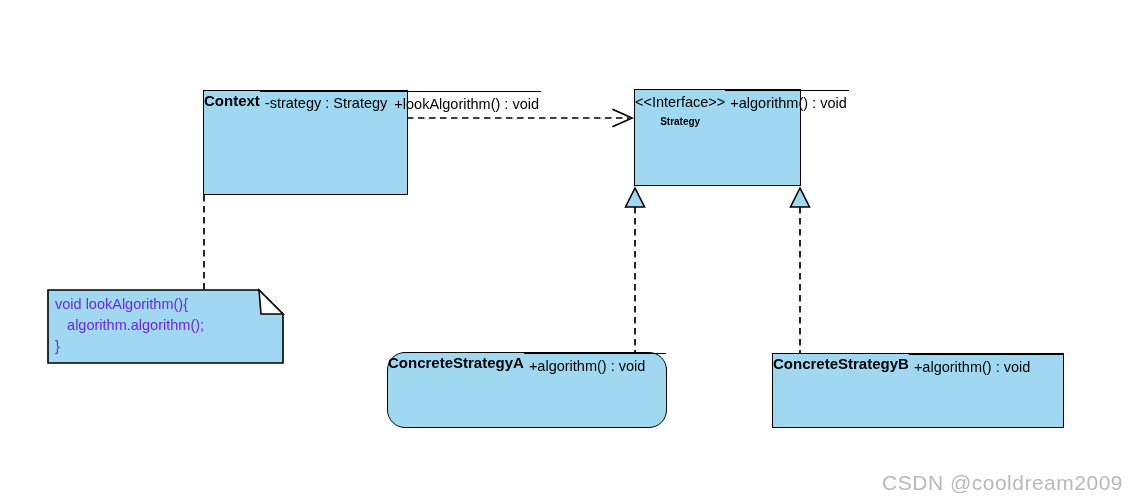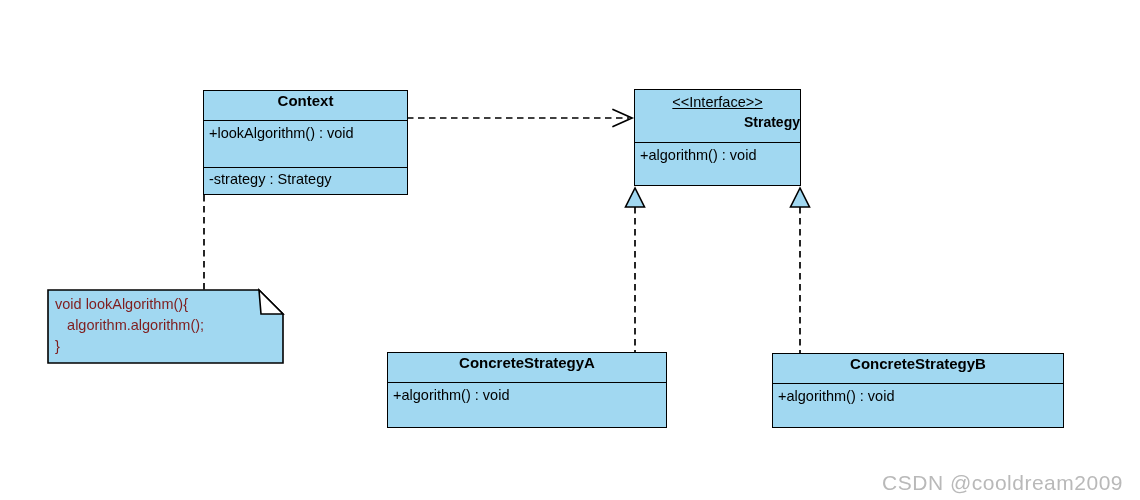--- a/index.html
+++ b/index.html
@@ -45,61 +45,59 @@
   .note-flap {
     fill: #ffffff;
     stroke: var(--line-color, #000);
     stroke-width: 1.6;
   }
   .uml-class {
     position: absolute;
     background: var(--box-fill, #A1D8F1);
     border: 1.6px solid var(--box-border, #000);
     display: flex;
-    flex-direction: column;
-    gap: 8px;
+    flex-direction: row;
   }
   .uml-title {
     font-weight: bold;
     font-size: 15px;
     line-height: 20px;
     text-align: center;
     flex: 0 0 auto;
   }
   .uml-stereotype {
     font-weight: normal;
     font-size: 14.5px;
     line-height: 20px;
     text-align: center;
     padding-top: 2px;
-    text-decoration: underline;
   }
   .uml-name-line {
     font-weight: bold;
-    font-size: 14px;
+    font-size: 10px;
     line-height: 20px;
-    text-align: right;
+    text-align: center;
   }
   .uml-compartment {
     border-top: 1.5px solid var(--box-border, #000);
   }
   .uml-compartment.grow { flex: 1 1 auto; }
   .uml-member {
     font-size: 14.5px;
     line-height: 19px;
     padding: 3px 2px 0 5px;
     white-space: pre;
   }
   #note-text {
     position: absolute;
     left: 55px; top: 294px;
     width: 222px;
     font-size: 14.5px;
     line-height: 21px;
-    color: #7f1d1d;
+    color: #6d28d9;
   }
   #note-text .code-line { white-space: pre; }
   #watermark {
     position: absolute;
     top: 471px; right: 17px;
     font-size: 21px;
     color: var(--watermark-color, #b9b9b9);
     letter-spacing: 0.5px;
   }
 </style>
@@ -120,39 +118,39 @@
 
     <path class="connector" d="M800,207 L800,353"></path>
     <polygon class="tri" points="800,188 790.5,207 809.5,207"></polygon>
 
     <polygon class="note-body" points="48,290 259,290 283,314 283,363 48,363"></polygon>
     <polygon class="note-flap" points="259,290 283,314 261,314"></polygon>
   </svg>
 
   <div class="uml-class" style="left:203px; top:90px; width:205px; height:105px;">
     <div class="uml-title" style="height:21px;">Context</div>
+    <div class="uml-compartment" style="height:27px;">
+      <div class="uml-member" style="padding-top:2px;">-strategy : Strategy</div>
+    </div>
     <div class="uml-compartment grow">
       <div class="uml-member">+lookAlgorithm() : void</div>
-    </div>
-    <div class="uml-compartment" style="height:27px;">
-      <div class="uml-member" style="padding-top:2px;">-strategy : Strategy</div>
     </div>
   </div>
 
   <div class="uml-class" style="left:634px; top:89px; width:167px; height:97px;">
     <div style="height:44px;">
       <div class="uml-stereotype">&lt;&lt;Interface&gt;&gt;</div>
       <div class="uml-name-line">Strategy</div>
     </div>
     <div class="uml-compartment grow">
       <div class="uml-member">+algorithm() : void</div>
     </div>
   </div>
 
-  <div class="uml-class" style="left:387px; top:352px; width:280px; height:76px;">
+  <div class="uml-class" style="left:387px; top:352px; width:280px; height:76px;border-radius:18px;">
     <div class="uml-title" style="height:21px;">ConcreteStrategyA</div>
     <div class="uml-compartment grow">
       <div class="uml-member">+algorithm() : void</div>
     </div>
   </div>
 
   <div class="uml-class" style="left:772px; top:353px; width:292px; height:75px;">
     <div class="uml-title" style="height:21px;">ConcreteStrategyB</div>
     <div class="uml-compartment grow">
       <div class="uml-member">+algorithm() : void</div>

